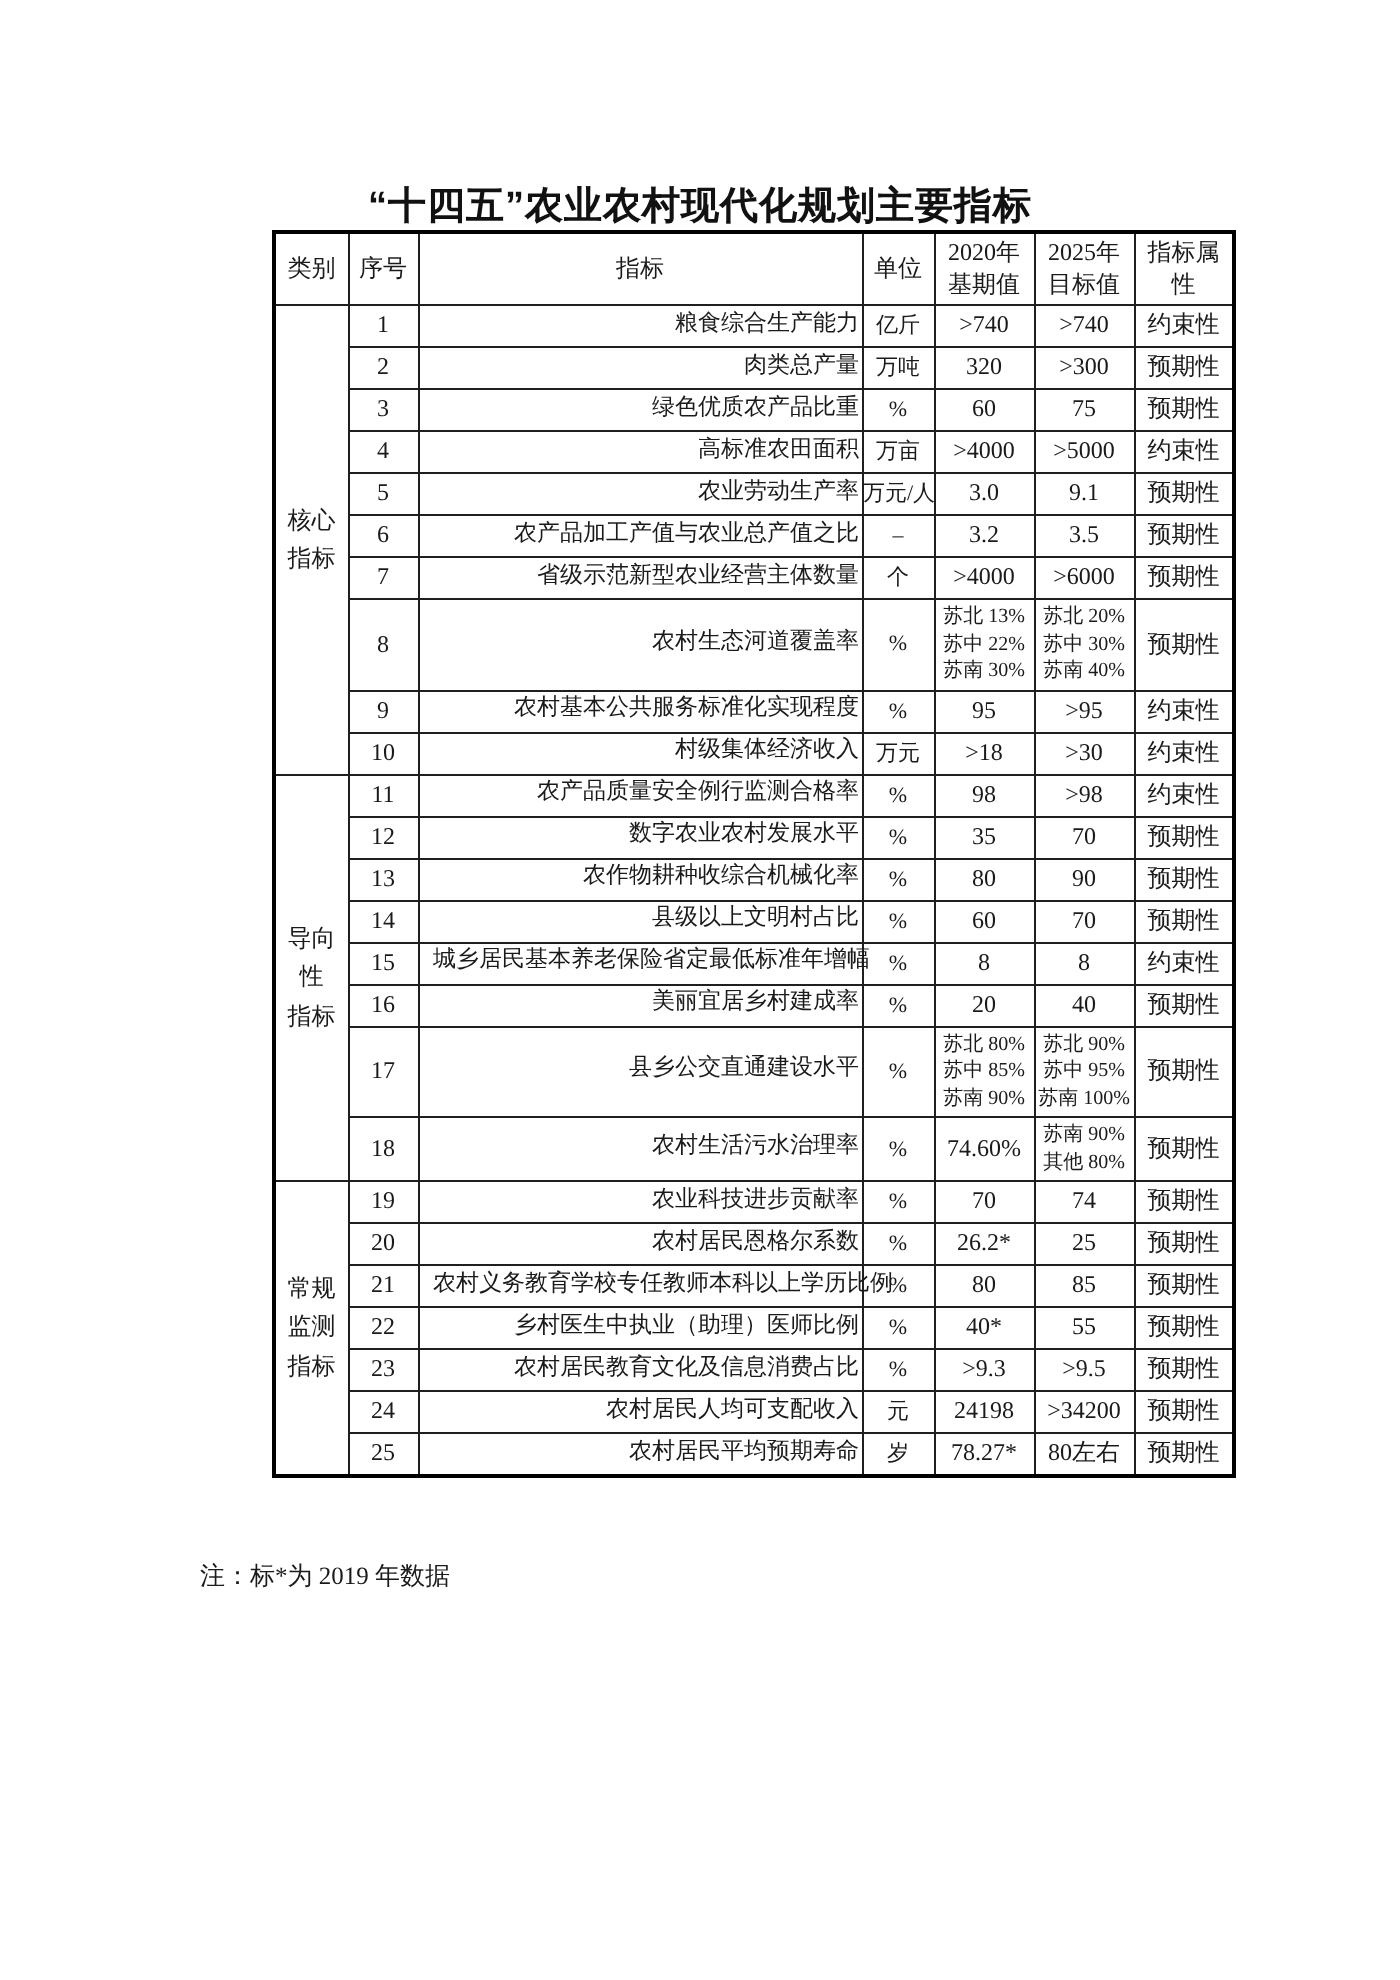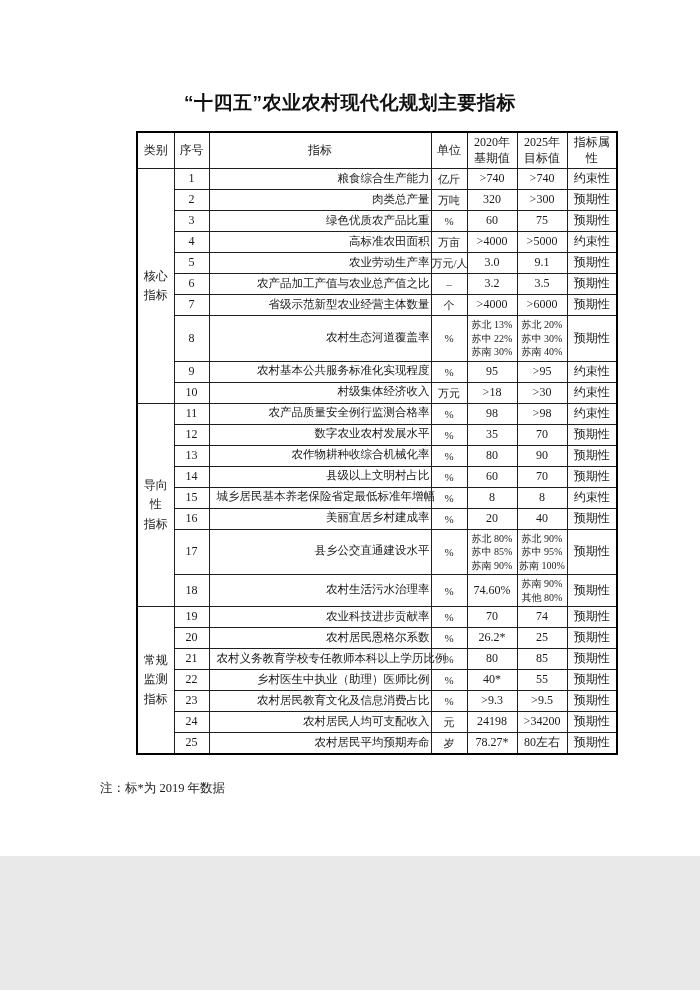--- a/index.html
+++ b/index.html
@@ -1,40 +1,40 @@
 <!DOCTYPE html>
 <html><head>
 <meta charset="utf-8">
 <style>
   * { margin: 0; padding: 0; box-sizing: border-box; }
   html, body { background: #e9e9e9; }
   .page {
     position: relative;
     width: 700px;
-    height: 856px;
+    height: 990px;
     background: #ffffff;
     font-family: "Liberation Serif", "DejaVu Serif", serif;
     color: #1a1a1a;
     overflow: hidden;
   }
   .title {
     position: absolute;
     top: 90px;
     left: 0;
     width: 100%;
     text-align: center;
     font-size: 19px;
     font-weight: bold;
     font-family: "Liberation Sans", "DejaVu Sans", sans-serif;
     color: #111111;
     letter-spacing: 0.5px;
   }
   .table-wrap {
     position: absolute;
-    top: 131px;
+    top: 115px;
     left: 103px;
     width: 482px;
     padding-left: 33px;
   }
   table {
     width: 482px;
     border-collapse: collapse;
     table-layout: fixed;
     border: 2px solid #000000;
   }

